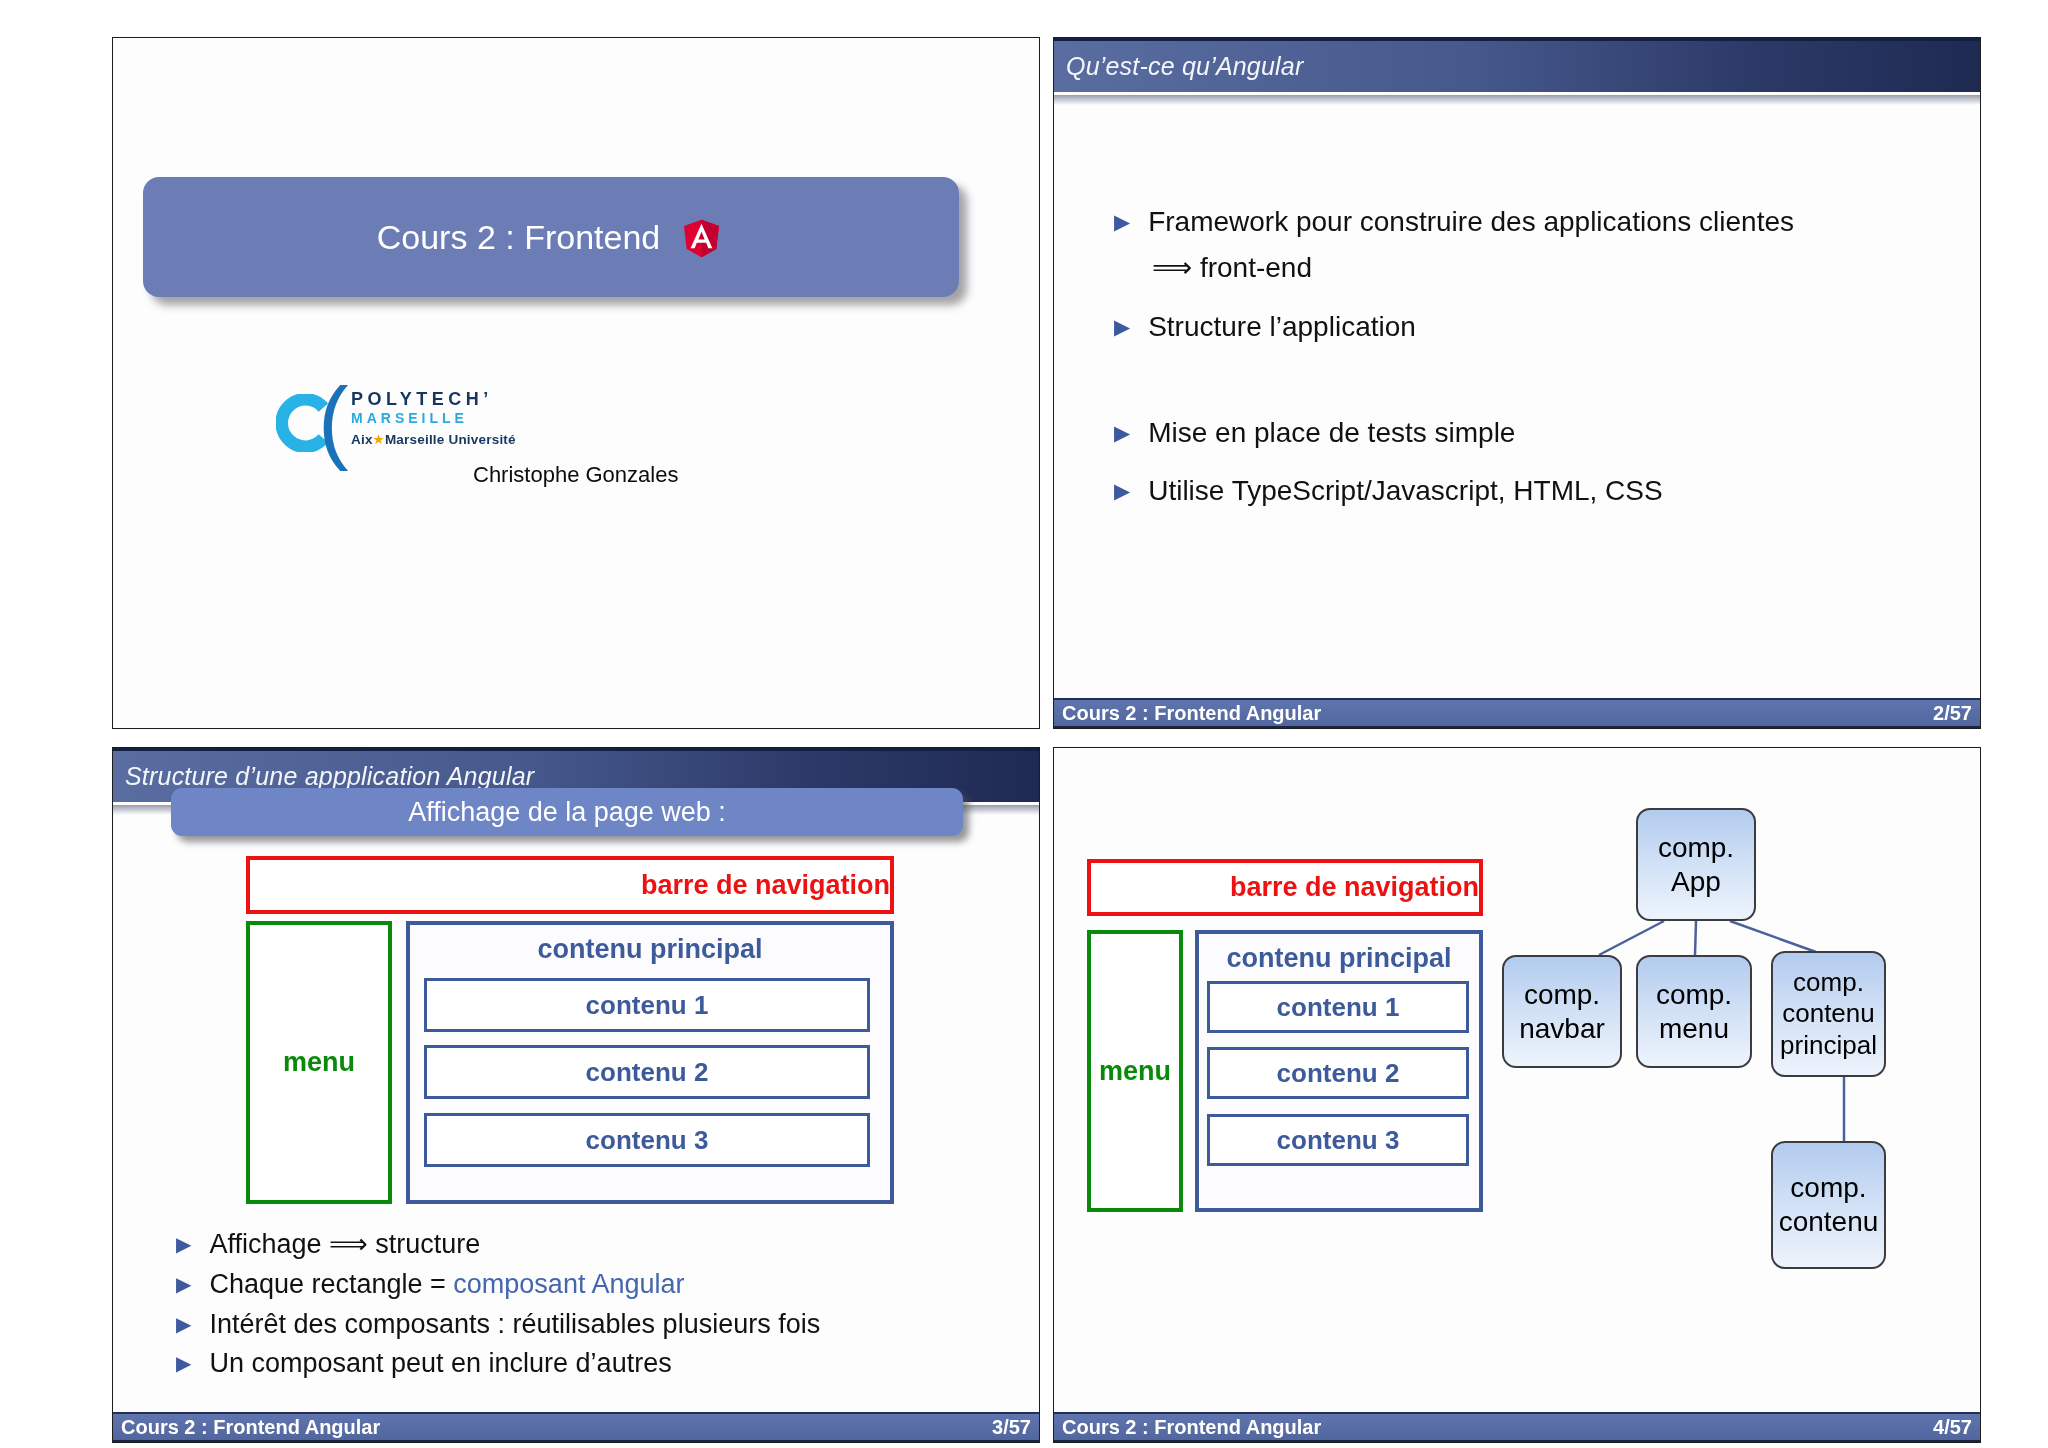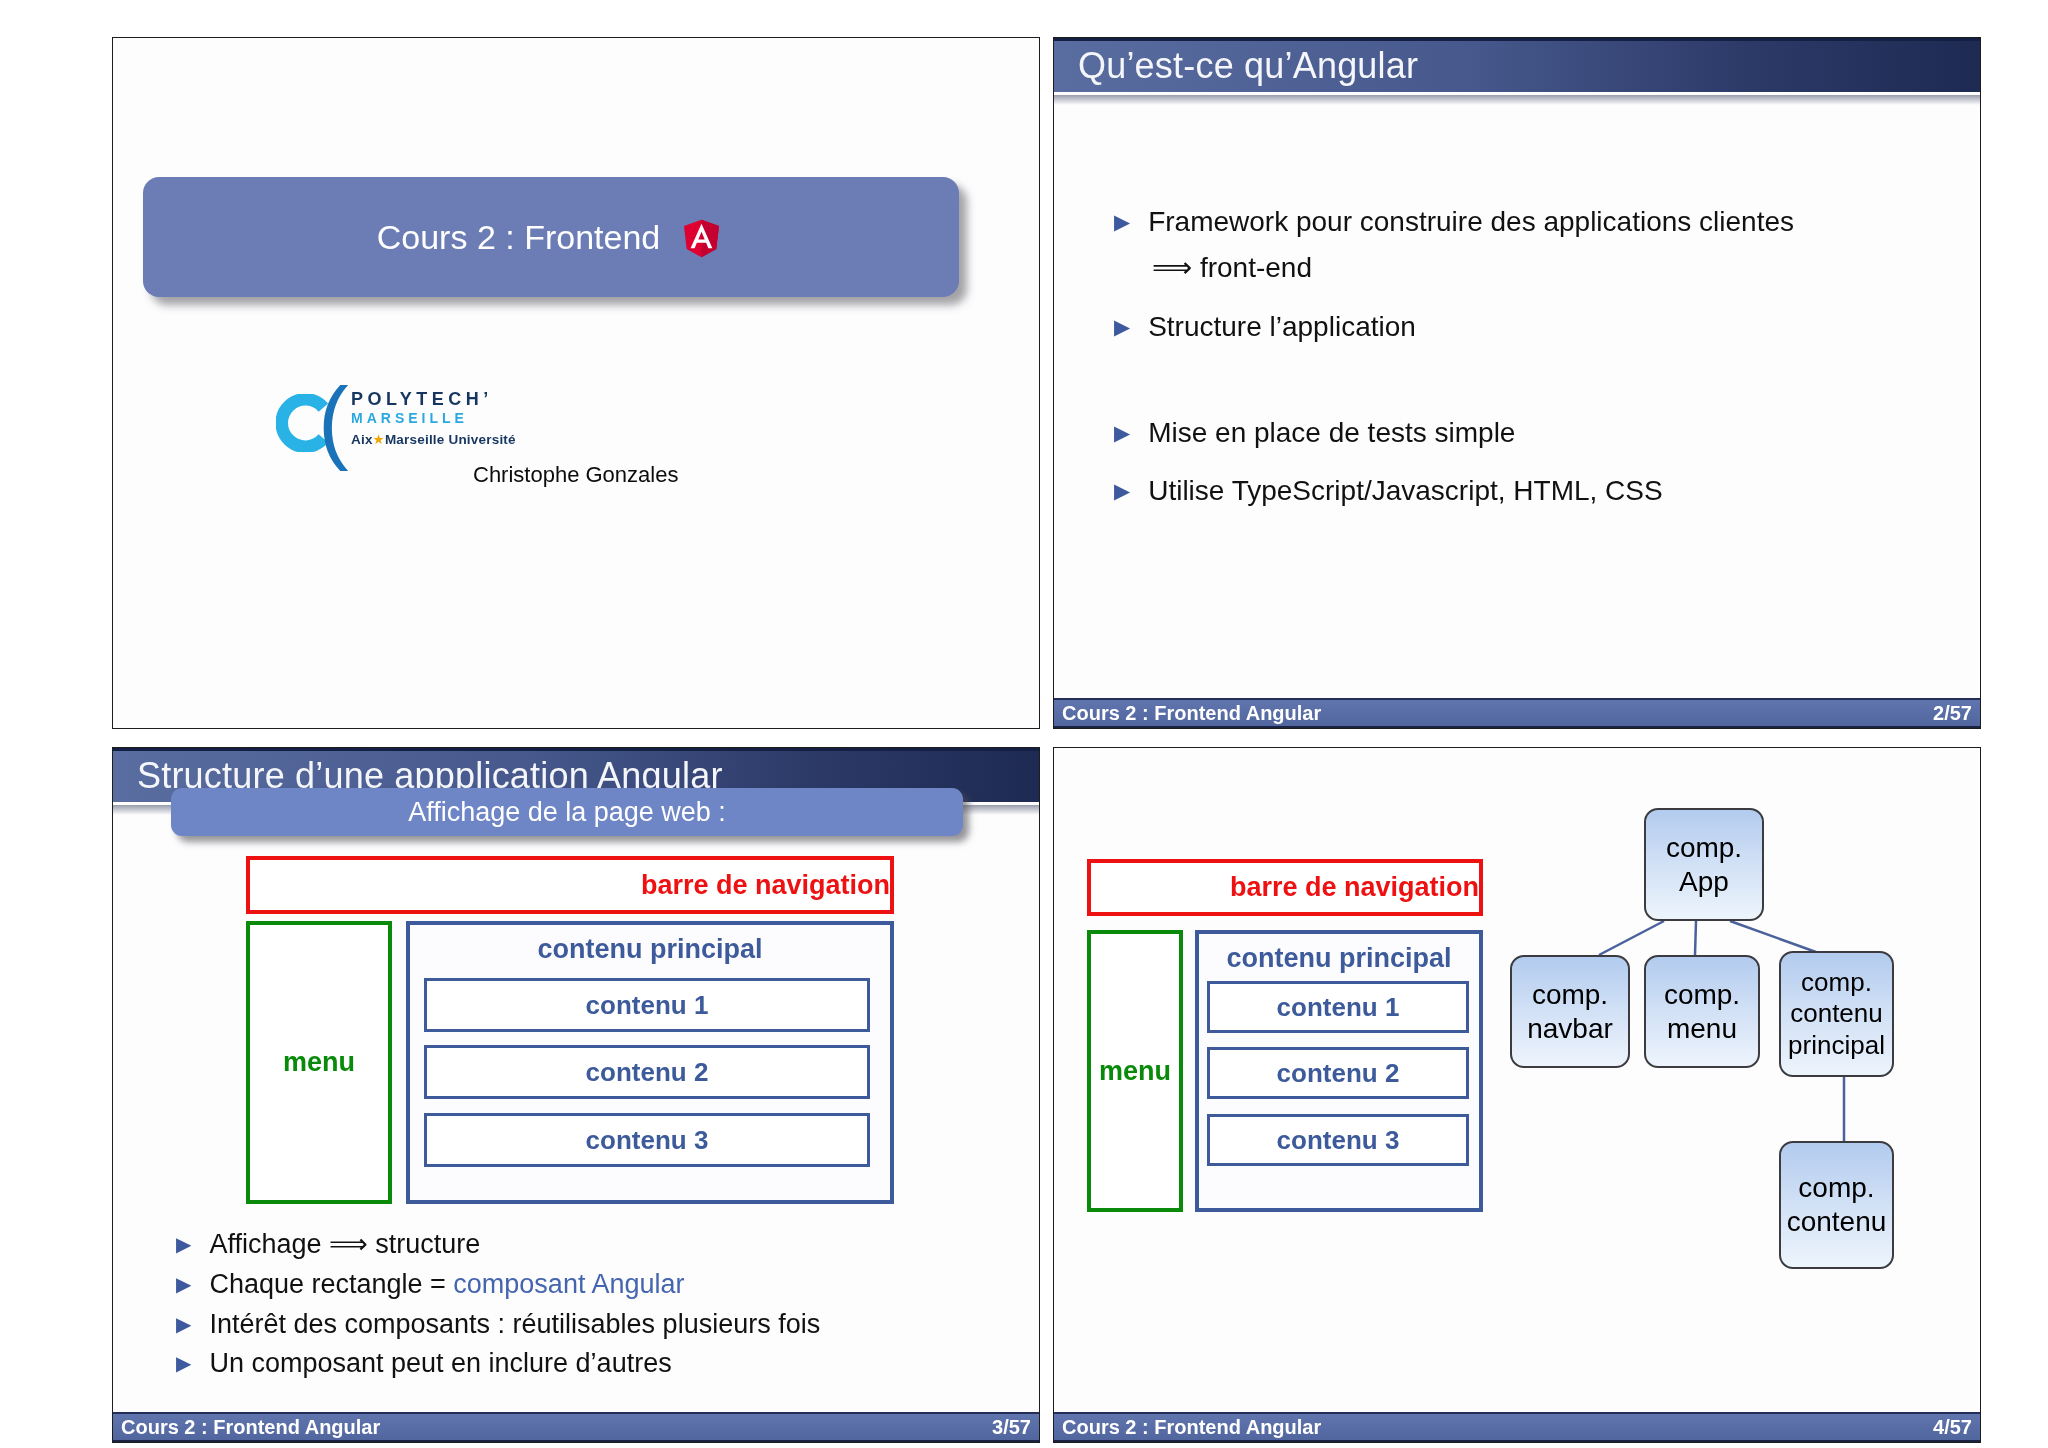--- a/index.html
+++ b/index.html
@@ -11,22 +11,22 @@
   .slide{position:absolute;background:#fdfdfe;border:1px solid #1d1d1d;box-sizing:border-box;overflow:hidden;}
   #s1{left:112px;top:37px;width:928px;height:692px;}
   #s2{left:1053px;top:37px;width:928px;height:692px;}
   #s3{left:112px;top:747px;width:928px;height:696px;}
   #s4{left:1053px;top:747px;width:928px;height:696px;}
 
   
   .s-header{position:absolute;left:0;top:0;right:0;height:54px;
      background:linear-gradient(90deg,#5a6da0 0%,#46588c 45%,#2c3a68 75%,#1e2a52 100%);
      border-top:3px solid #141f44;box-sizing:border-box;}
-  .s-header .htitle{color:#f4f6fa;font-size:36px;line-height:50px;padding-left:24px;
-     white-space:nowrap;letter-spacing:.2px;}
+  .s-header .htitle{color:#f4f6fa;font-size:25px;line-height:50px;padding-left:12px;
+     white-space:nowrap;letter-spacing:.2px;font-style:italic;}
   .s-header::after{content:"";position:absolute;left:0;right:0;top:54px;height:10px;
      background:linear-gradient(180deg,rgba(30,40,70,.45),rgba(30,40,70,0));}
   .s-footer{position:absolute;left:0;right:0;bottom:0;height:30px;box-sizing:border-box;
      background:linear-gradient(180deg,#6074ad,#51659f);
      border-top:2px solid #232f58;border-bottom:2px solid #1a2342;
      display:flex;justify-content:space-between;align-items:center;
      padding:0 8px 0 8px;color:#fff;font-weight:bold;font-size:20px;}
 
   
   .brow{position:absolute;display:flex;align-items:baseline;white-space:nowrap;}
@@ -80,21 +80,21 @@
   #s4 .navbar-box{left:33px;top:111px;width:396px;height:57px;}
   #s4 .menu-box{left:33px;top:182px;width:96px;height:282px;}
   #s4 .main-box{left:141px;top:182px;width:288px;height:282px;}
   #s4 .content-item{left:8px;width:262px;height:52px;}
   #s4 .ci1{top:47px;} #s4 .ci2{top:113px;} #s4 .ci3{top:180px;}
 
   
   .tnode{position:absolute;border:2px solid #3c3c40;border-radius:14px;
      background:linear-gradient(180deg,#b2cbee 0%,#cfdff5 45%,#edf4fc 100%);
      display:flex;align-items:center;justify-content:center;text-align:center;
-     font-size:28px;line-height:1.2;color:#000;white-space:pre-line;box-sizing:border-box;margin-left:8px;}
+     font-size:28px;line-height:1.2;color:#000;white-space:pre-line;box-sizing:border-box;}
   .t-app{left:582px;top:60px;width:120px;height:113px;}
   .t-navbar{left:448px;top:207px;width:120px;height:113px;}
   .t-menu{left:582px;top:207px;width:116px;height:113px;}
   .t-principal{left:717px;top:203px;width:115px;height:126px;font-size:26px;}
   .t-contenu{left:717px;top:393px;width:115px;height:128px;}
   .tree-lines{position:absolute;left:0;top:0;width:928px;height:696px;pointer-events:none;}
   .conclusion{position:absolute;left:56px;top:552px;font-size:27px;color:#0c0c0c;white-space:nowrap;}
 </style>
 </head>
 <body>

